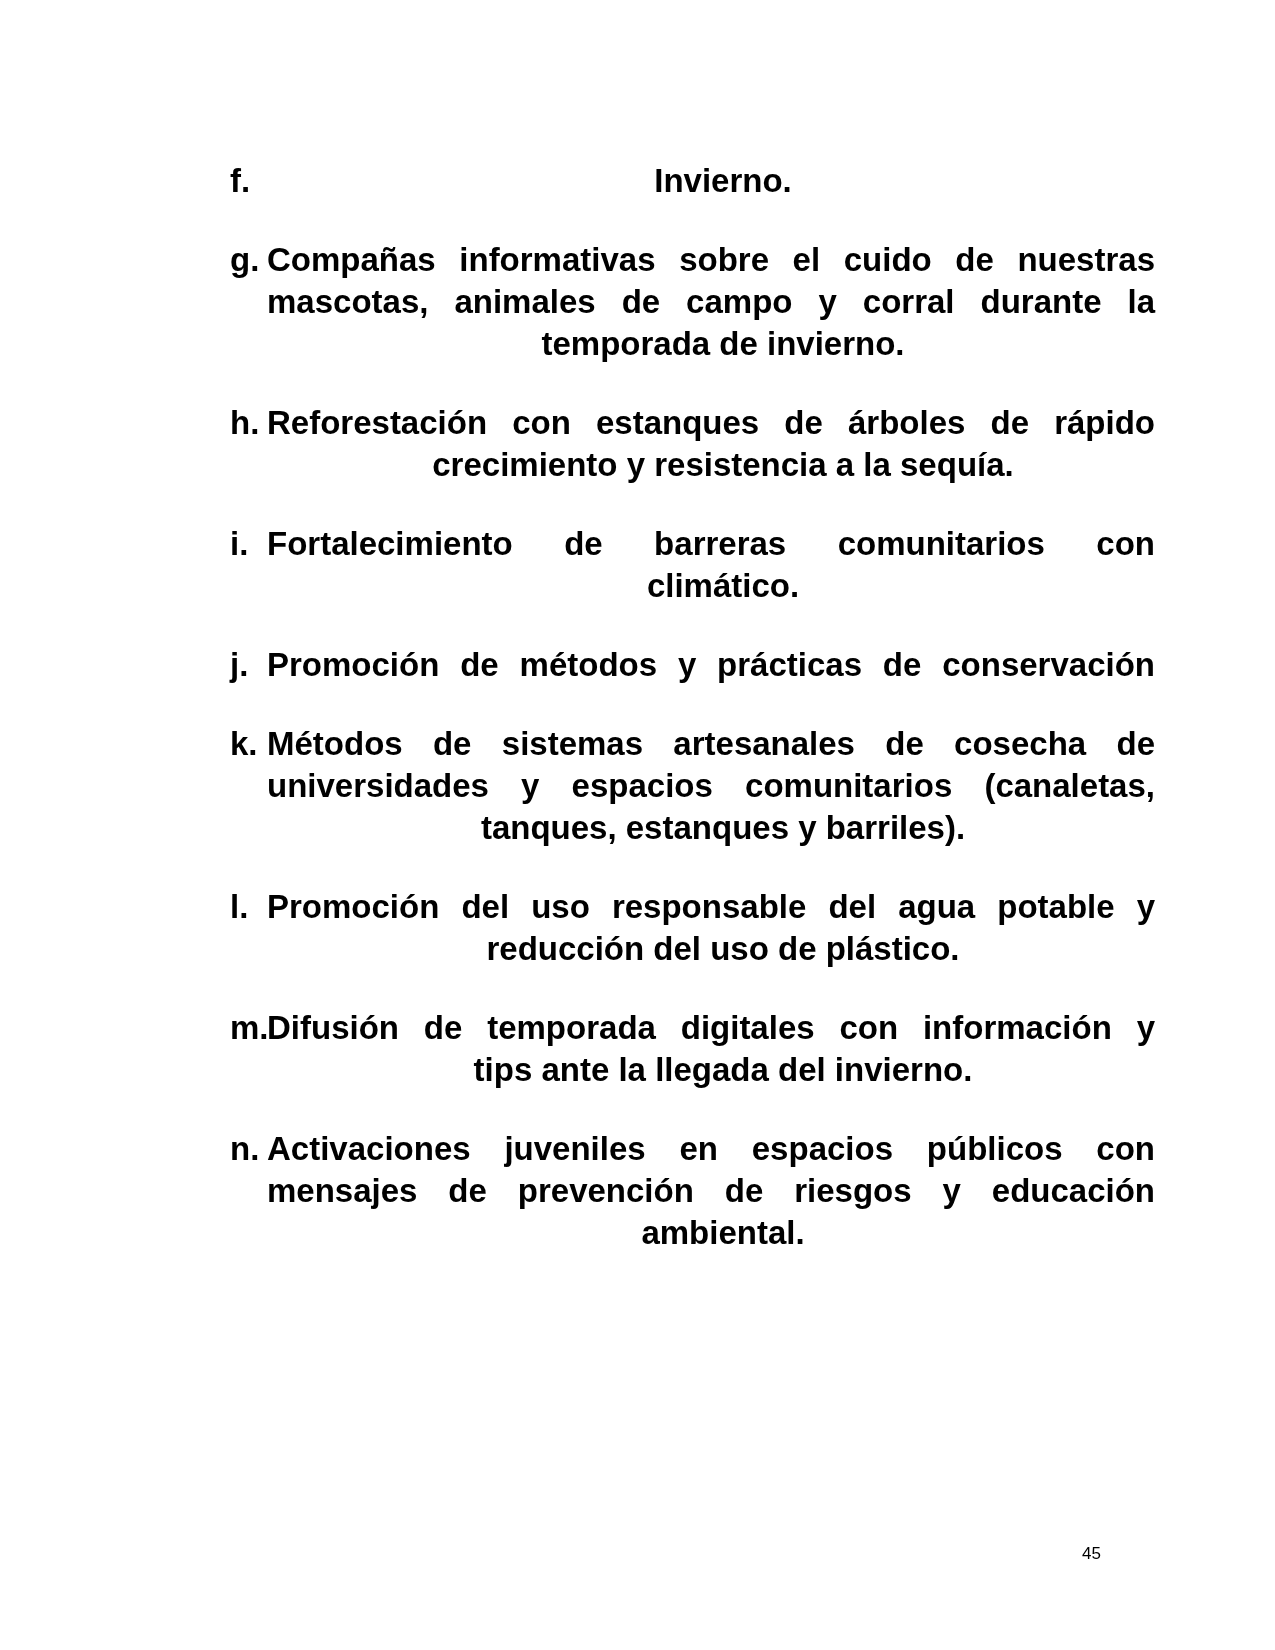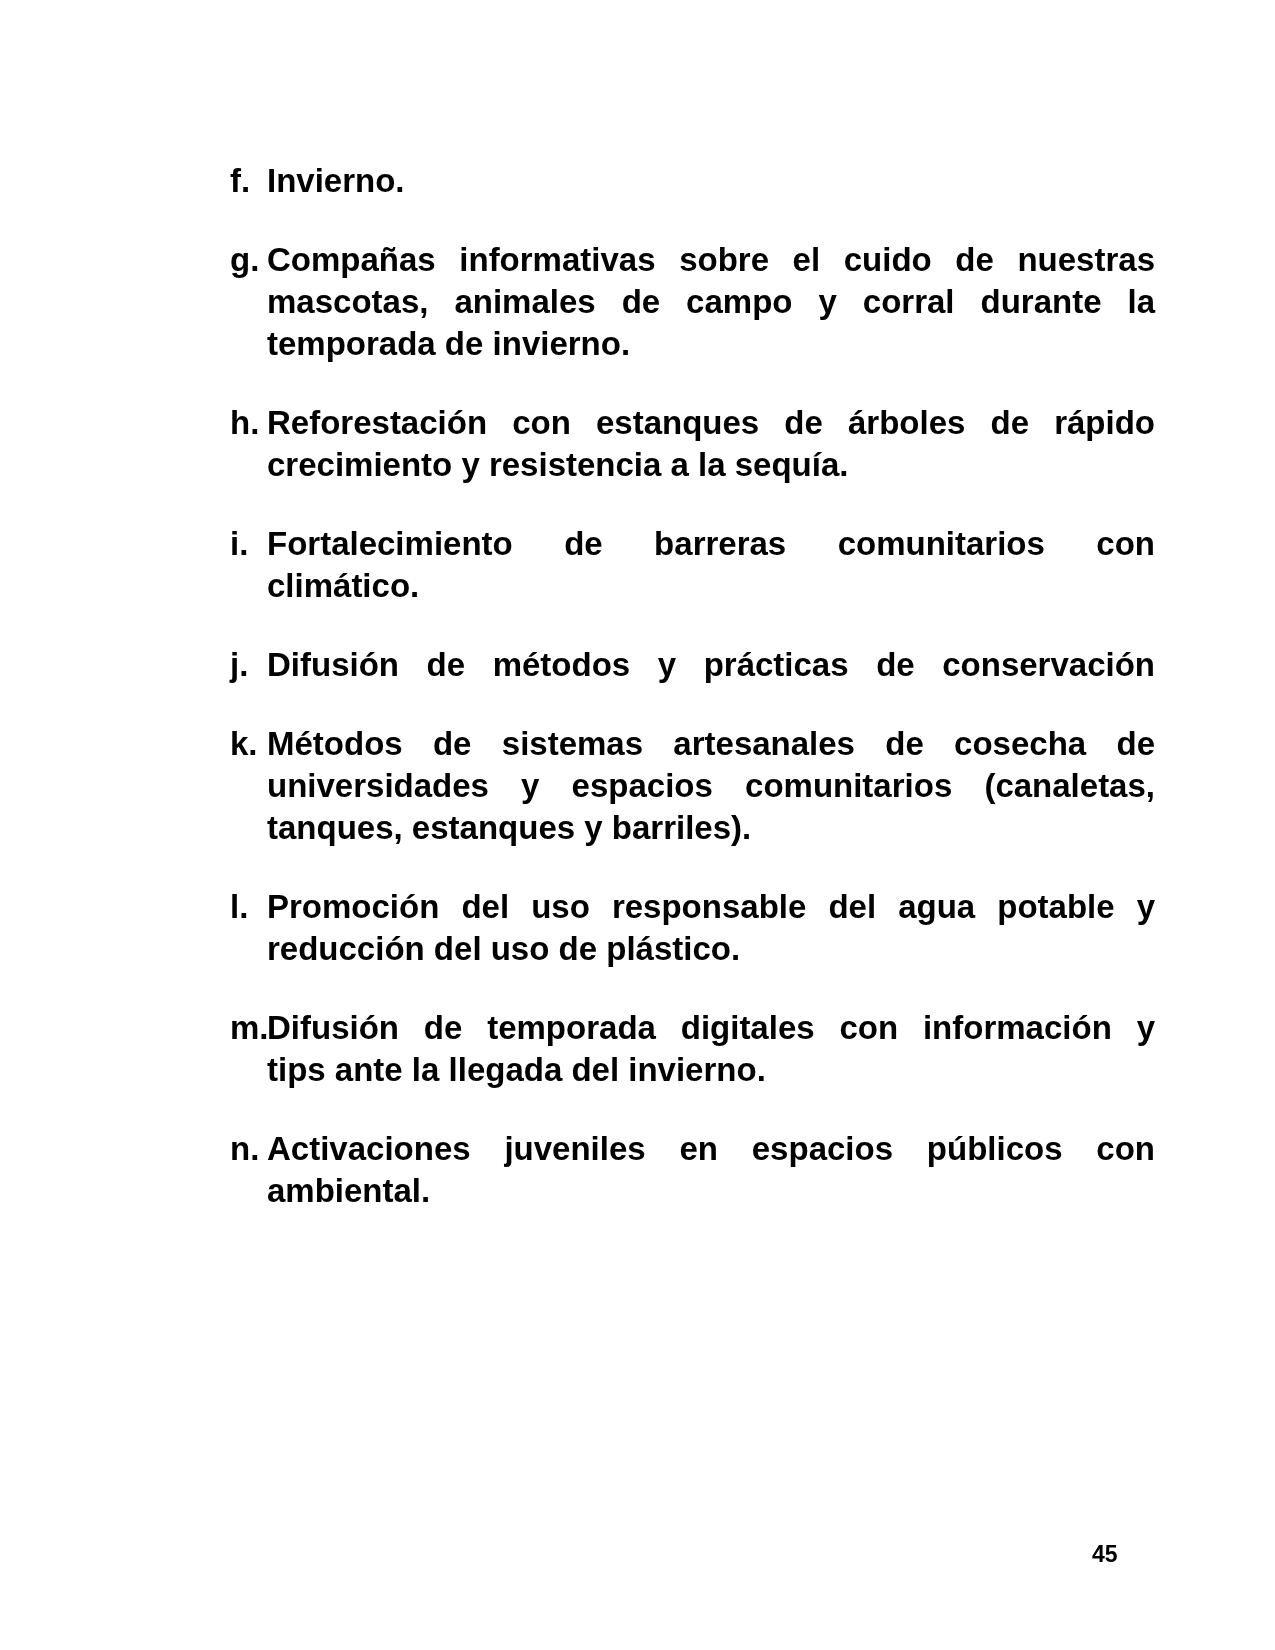--- a/index.html
+++ b/index.html
@@ -36,31 +36,31 @@
   .text {
     flex: 1 1 auto;
     min-width: 0;
   }
   .line {
     text-align: justify;
     text-align-last: justify;
     word-spacing: normal;
   }
   .line.last {
-    text-align: left;
+    text-align: center;
     text-align-last: auto;
+    margin-left: 24px;
   }
   .page-number {
     position: absolute;
     left: 1082px;
     top: 1540px;
-    font-size: 23px;
+    font-size: 17px;
     line-height: 28px;
-    font-weight: 700;
-    margin-left: 10px;
+    font-weight: 400;
   }
 </style>
 </head>
 <body>
 
 <div class="page">
   <main class="content">
   <div class="item">
     <div class="marker">f.</div>
     <div class="text">
@@ -89,21 +89,21 @@
     <div class="marker">i.</div>
     <div class="text">
           <div class="line">Fortalecimiento de barreras comunitarios con</div>
           <div class="line last">climático.</div>
         </div>
   </div>
 
   <div class="item">
     <div class="marker">j.</div>
     <div class="text">
-          <div class="line">Difusión de métodos y prácticas de conservación</div>
+          <div class="line">Promoción de métodos y prácticas de conservación</div>
         </div>
   </div>
 
   <div class="item">
     <div class="marker">k.</div>
     <div class="text">
           <div class="line">Métodos de sistemas artesanales de cosecha de</div>
           <div class="line">universidades y espacios comunitarios (canaletas,</div>
           <div class="line last">tanques, estanques y barriles).</div>
         </div>
@@ -122,18 +122,19 @@
     <div class="text">
           <div class="line">Difusión de temporada digitales con información y</div>
           <div class="line last">tips ante la llegada del invierno.</div>
         </div>
   </div>
 
   <div class="item">
     <div class="marker">n.</div>
     <div class="text">
           <div class="line">Activaciones juveniles en espacios públicos con</div>
+          <div class="line">mensajes de prevención de riesgos y educación</div>
           <div class="line last">ambiental.</div>
         </div>
   </div>
 </main>
   <div class="page-number">45</div>
 </div>
 
 </body></html>

